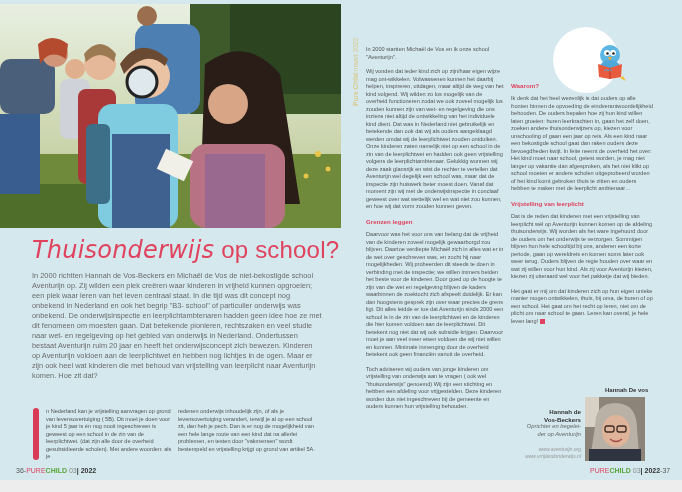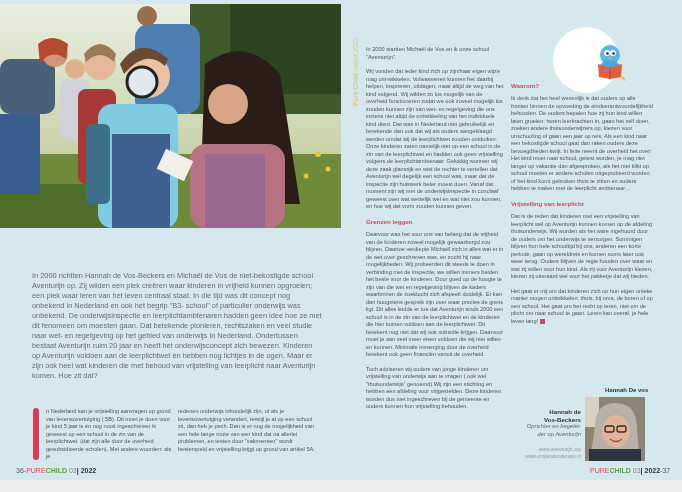--- a/index.html
+++ b/index.html
@@ -104,20 +104,23 @@
       <circle cx="228" cy="100" r="20" fill="#d9a587"></circle>
       <rect x="190" y="140" width="95" height="84" rx="16" fill="#b77384"></rect>
       <rect x="205" y="150" width="60" height="74" fill="#7b5f9a" opacity="0.5"></rect>
       <rect x="160" y="150" width="30" height="22" fill="#f0efe8" transform="rotate(25 175 161)"></rect>
       <circle cx="318" cy="150" r="3" fill="#e8c548"></circle>
       <circle cx="328" cy="165" r="2.5" fill="#e8c548"></circle>
       <circle cx="306" cy="172" r="2.5" fill="#e8c548"></circle>
     </svg>
   </div>
 
+  <div class="title">
+    <span class="t1">Thuisonderwijs</span><span class="t2"> op school?</span>
+  </div>
 
   <div class="intro">In 2000 richtten Hannah de Vos-Beckers en Michaël de Vos de niet-bekostigde school Aventurijn op. Zij wilden een plek creëren waar kinderen in vrijheid kunnen opgroeien; een plek waar leren van het leven centraal staat. In die tijd was dit concept nog onbekend in Nederland en ook het begrip "B3- school" of particulier onderwijs was onbekend. De onderwijsinspectie en leerplichtambtenaren hadden geen idee hoe ze met dit fenomeen om moesten gaan. Dat betekende pionieren, rechtszaken en veel studie naar wet- en regelgeving op het gebied van onderwijs in Nederland. Ondertussen bestaat Aventurijn ruim 20 jaar en heeft het onderwijsconcept zich bewezen. Kinderen op Aventurijn voldoen aan de leerplichtwet én hebben nog lichtjes in de ogen. Maar er zijn ook heel wat kinderen die met behoud van vrijstelling van leerplicht naar Aventurijn komen. Hoe zit dat?</div>
 
   <div class="dropcap"></div>
   <div class="col-l1">n Nederland kan je vrijstelling aanvragen op grond van levensovertuiging ( 5B). Dit moet je doen voor je kind 5 jaar is én nog nooit ingeschreven is geweest op een school in de zin van de leerplichtwet. (dat zijn alle door de overheid gesubsidieerde scholen). Met andere woorden: als je</div>
   <div class="col-l2">redenen onderwijs inhoudelijk zijn, of als je levensovertuiging verandert, terwijl je al op een school zit, dan heb je pech. Dan is er nog de mogelijkheid van een hele lange route van een kind dat na allerlei problemen, en testen door "vakmensen" wordt bestempeld en vrijstelling krijgt op grond van artikel 5A.</div>
 
   <div class="folio-left">
     <span class="f-num">36-</span><span class="f-pure">PURE</span><span class="f-child">CHILD</span>
     <span class="f-issue">03</span><span class="f-year">|</span>

